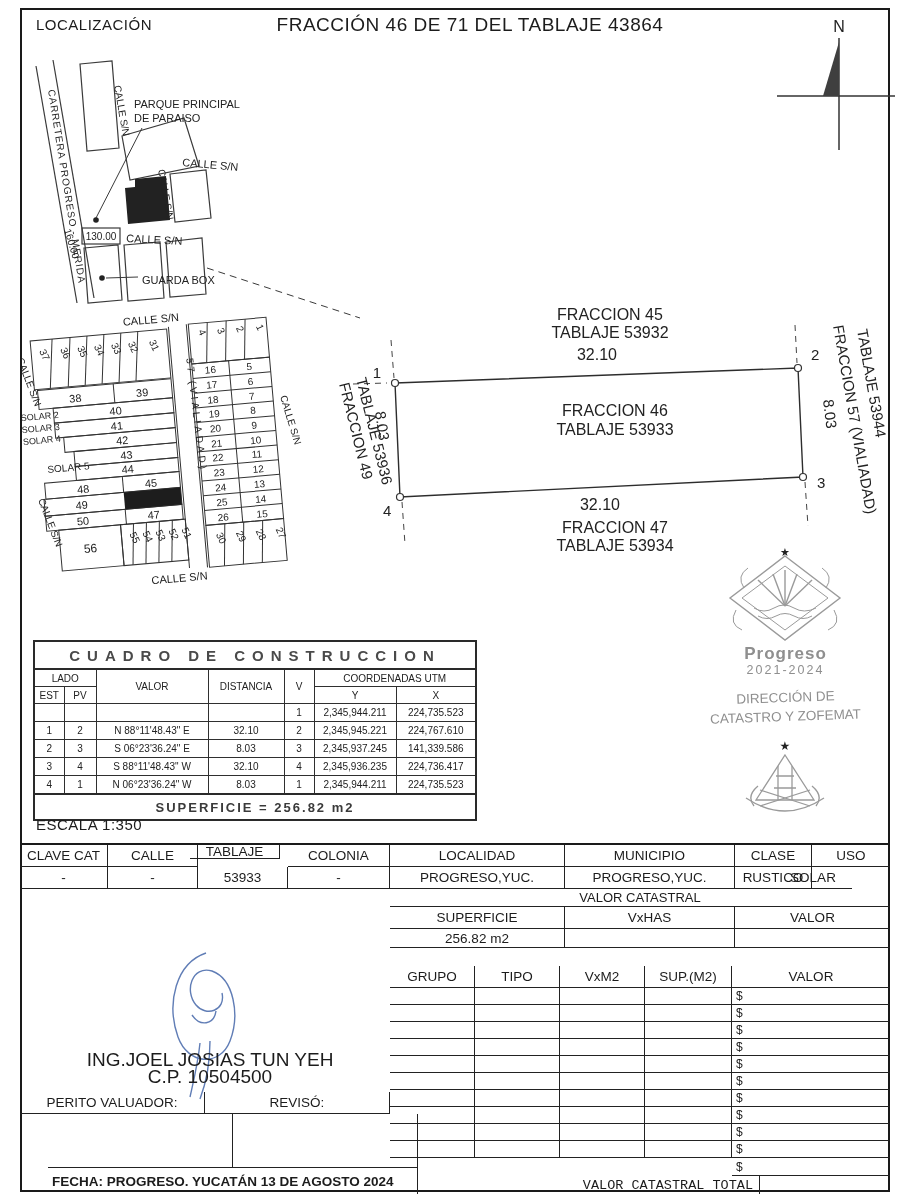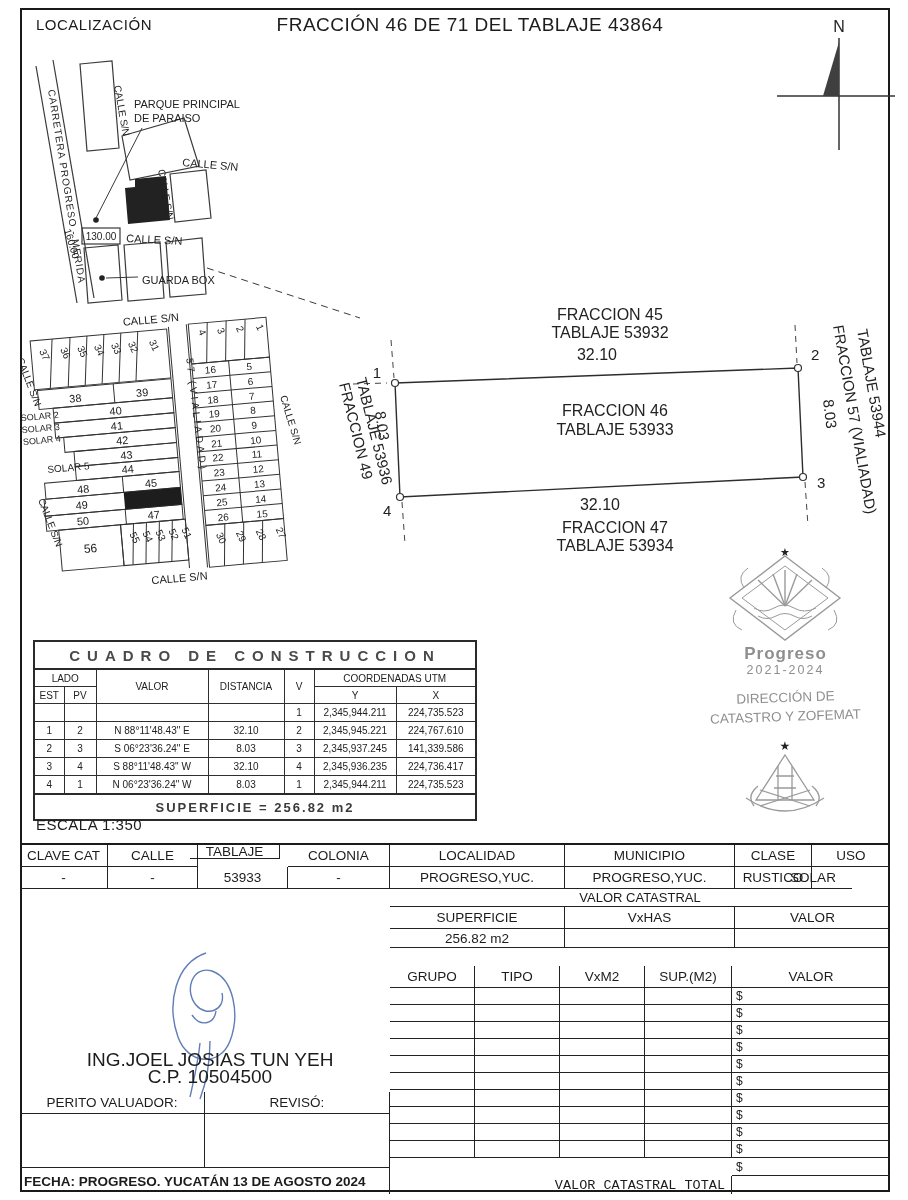--- a/index.html
+++ b/index.html
@@ -20,21 +20,21 @@
                       border-bottom:2px solid #2a2a2a;}
   .cuadro tr.datarow td{height:17px;font-size:10px;}
   .cuadro tr.sup td{height:24px;font-size:13px;font-weight:700;letter-spacing:2px;color:#3a3a3a;
                     border-top:2px solid #2a2a2a;}
   .escala{left:36px;top:816px;font-size:15px;letter-spacing:.5px;}
   
   .form{position:absolute;left:20px;top:843px;width:870px;height:349px;border-top:2px solid #1a1a1a;
         box-sizing:border-box;font-size:13.5px;}
   .cell{position:absolute;box-sizing:border-box;border-right:1px solid #222;border-bottom:1px solid #222;
         display:flex;align-items:center;justify-content:center;overflow:hidden;white-space:nowrap;}
-  .cell.noR{border-right:none;} .cell.noB{border-bottom:none;}
+  .cell.noR{border-right:none;} .cell.noB{border-bottom:none;margin-left:28px;}
   .cell.left{justify-content:flex-start;padding-left:4px;}
   .cell.right{justify-content:flex-end;padding-right:6px;}
   .vdc-grid{position:absolute;left:370px;top:143px;width:500px;display:grid;
             grid-template-columns:85px 85px 85px 87px 158px;}
   .vdc-cell{height:17px;border-right:1px solid #222;border-bottom:1px solid #222;box-sizing:border-box;
             font-size:12px;padding-left:4px;line-height:16px;}
   .vdc-cell:nth-child(5n){border-right:none;}
   .seal-text{color:#8f8f8f;text-align:center;}
   .sig-name{position:absolute;width:380px;text-align:center;font-size:19px;}
 </style>

